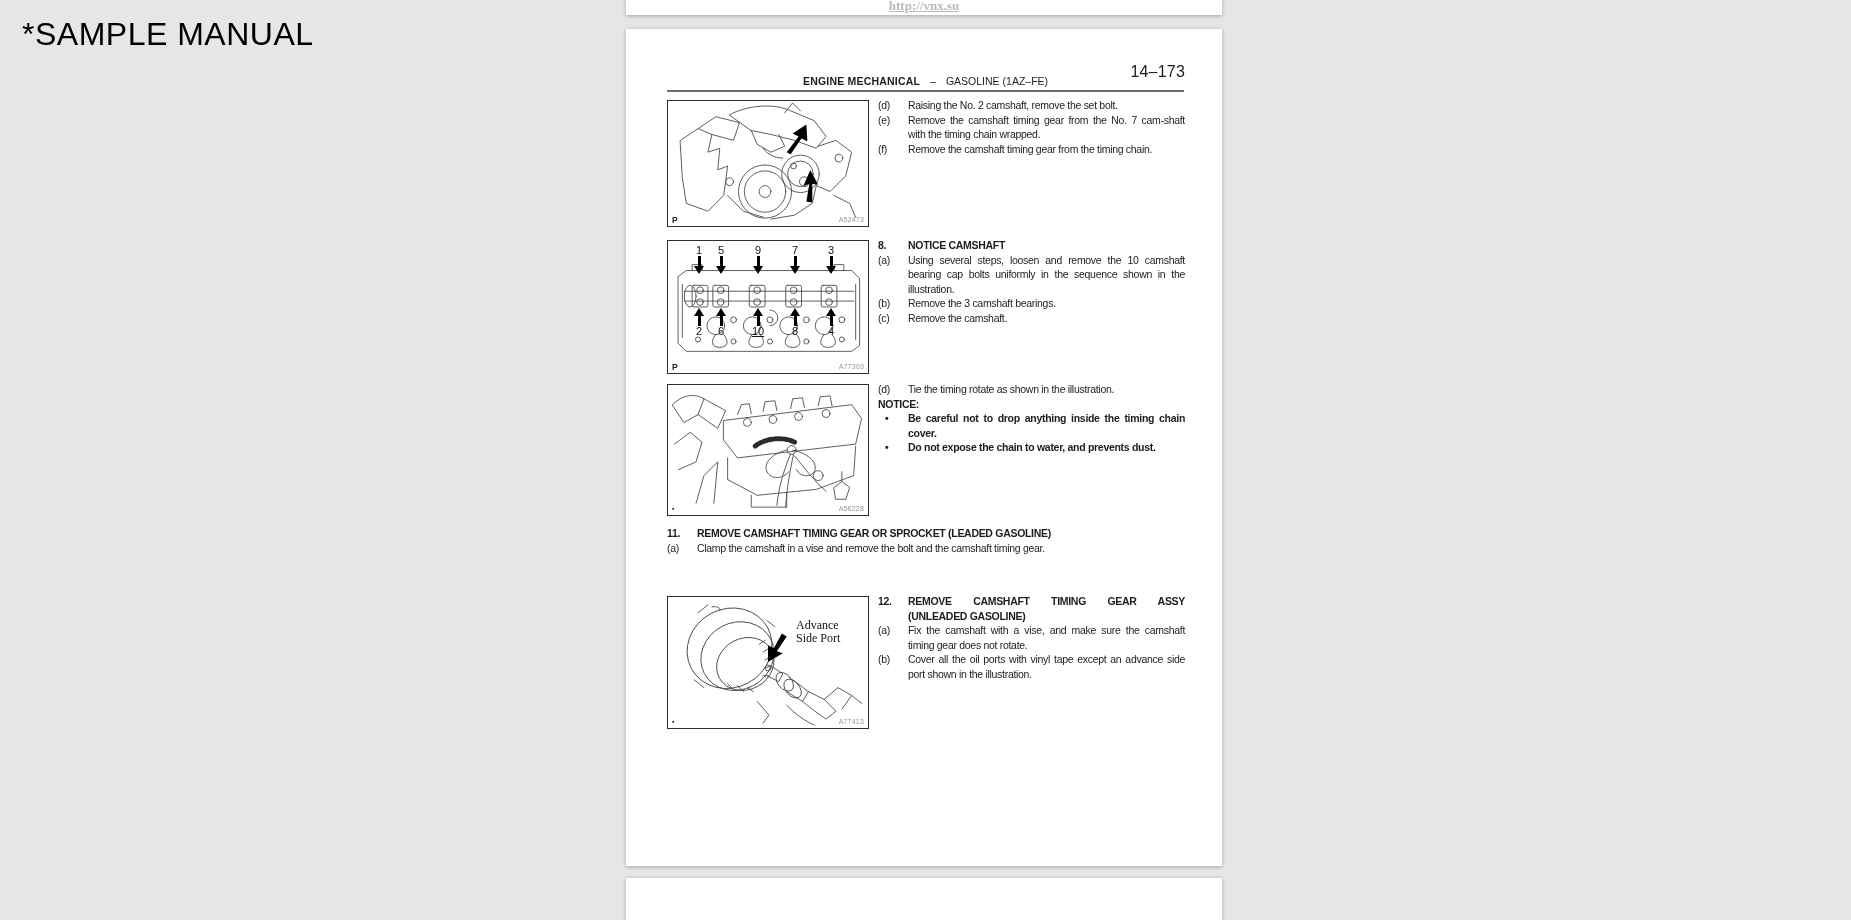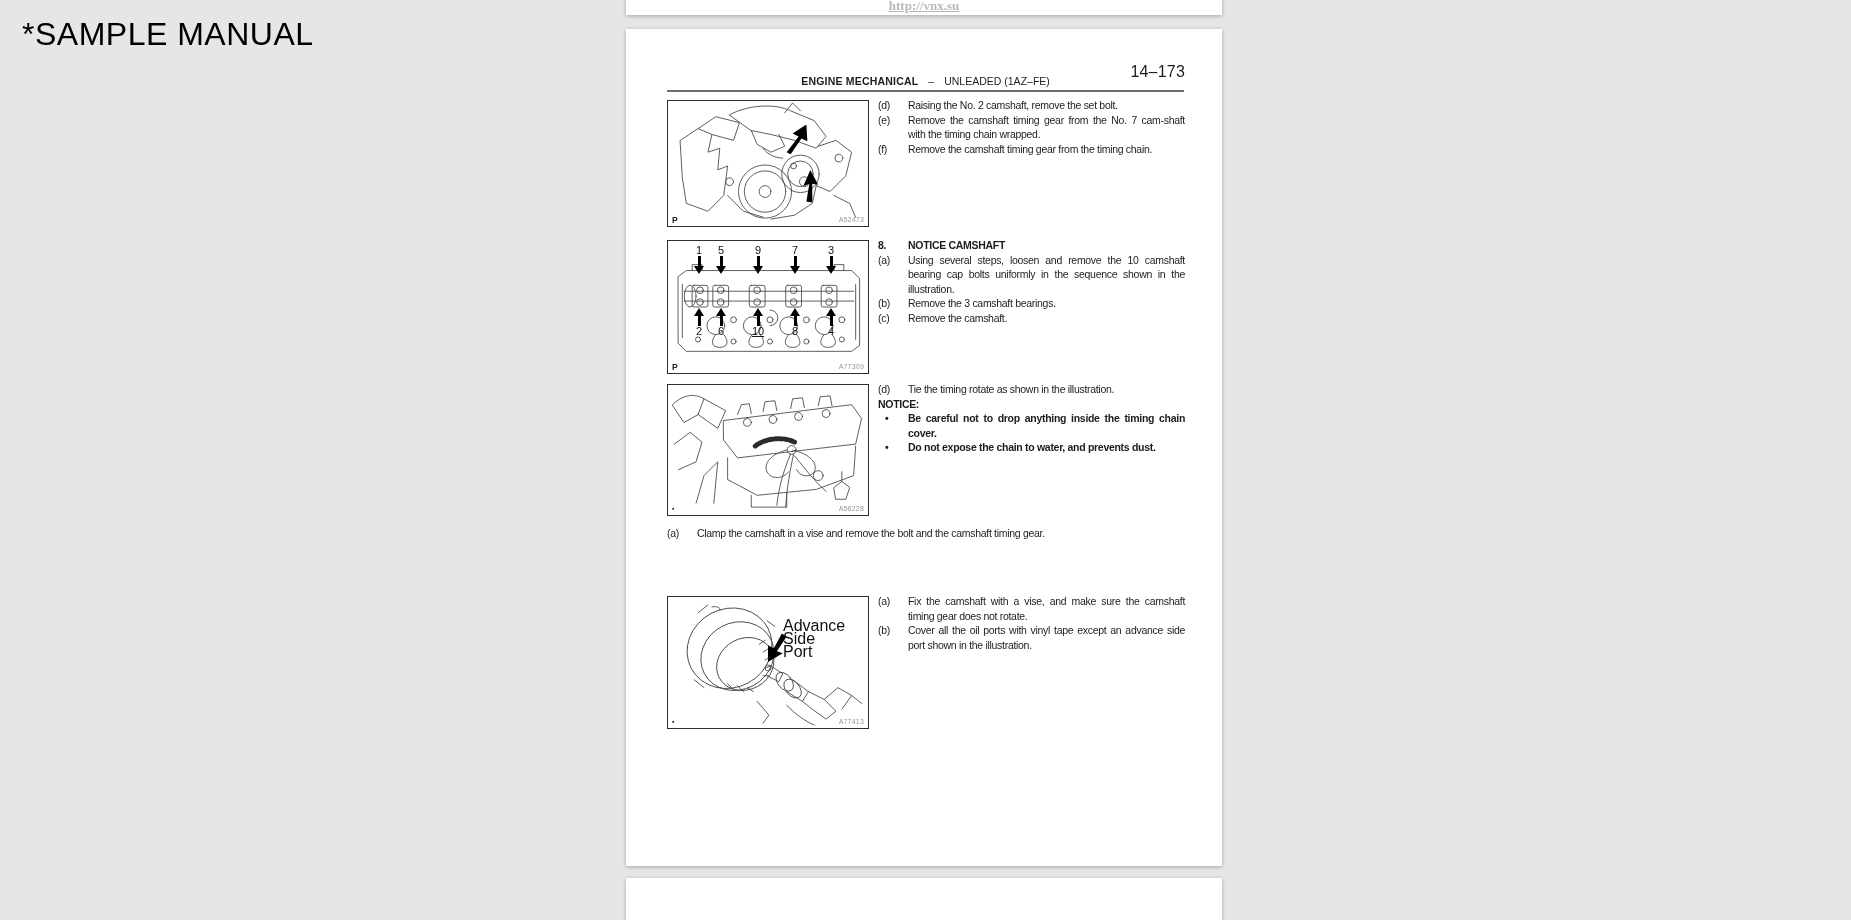--- a/index.html
+++ b/index.html
@@ -58,22 +58,22 @@
   .seq .n { display:block; font-size:11px; color:#111; line-height:11px; }
   .arr { position:relative; width:18px; height:19px; }
   .arr .stem { position:absolute; left:7.5px; width:3px; height:11px; background:#000; }
   .arr .head { position:absolute; left:3.5px; width:0; height:0;
                border-left:5.5px solid transparent; border-right:5.5px solid transparent; }
   .arr-down .stem { top:0; }
   .arr-down .head { top:10px; border-top:8px solid #000; }
   .arr-up .stem { bottom:0; }
   .arr-up .head { bottom:10px; border-bottom:8px solid #000; }
   .callout {
-    position:absolute; left:115px; top:22px; width:62px;
-    font-size:16px; line-height:13px; color:#111;
+    position:absolute; left:128px; top:22px; width:62px;
+    font-size:12px; line-height:13px; color:#111;font-family:Liberation Serif, serif;
   }
   
   .txt {
     position:absolute; left:252px; width:307px;
     font-size:10.5px; line-height:14.5px; letter-spacing:-.3px;
     text-align:justify; color:#1c1c1c;
   }
   .full { left:41px; width:517px; }
   .row { display:grid; grid-template-columns:30px 1fr; }
   .row .lbl { text-align:left; }
@@ -96,21 +96,21 @@
 
   <div class="sheet sheet-top">
     <div class="watermark">http://vnx.su</div>
   </div>
 
   <div class="sheet sheet-main">
 
     <div class="pagenum">14–173</div>
 
     <div class="hdr">
-      <b>ENGINE MECHANICAL</b><span class="sep">–</span><span>UNLEADED (1AZ–FE)</span>
+      <b>ENGINE MECHANICAL</b><span class="sep">–</span><span>GASOLINE (1AZ–FE)</span>
     </div>
 
     <div class="fig" style="top:71px; height:127px;">
       <svg class="lineart" viewBox="0 0 202 127">
         <path d="M12 40 L30 28 L44 34 L40 52 L52 48 L50 70 L60 66 L56 96 L40 112 L18 104 L14 78 Z"></path>
         <path d="M30 28 L48 16 L72 22 L66 40 L44 34"></path>
         <path d="M62 14 C80 4 108 2 124 10 L148 20 L160 36 L150 48 L128 40 L104 34 L84 30 Z"></path>
         <path d="M84 30 L90 44 L104 52 L118 46 L112 34"></path>
         <circle cx="98" cy="92" r="27"></circle>
         <circle cx="98" cy="92" r="21"></circle>
@@ -331,20 +331,24 @@
         <span class="bold">Be careful not to drop anything inside the timing chain cover.</span>
       </div>
       <div class="row bullet">
         <span class="lbl bold">•</span>
         <span class="bold">Do not expose the chain to water, and prevents dust.</span>
       </div>
     </div>
 
     <div class="txt full" style="top:497px;">
       <div class="row">
+        <span class="lbl bold">11.</span>
+        <span class="bold">REMOVE CAMSHAFT TIMING GEAR OR SPROCKET (LEADED GASOLINE)</span>
+      </div>
+      <div class="row">
         <span class="lbl">(a)</span>
         <span>Clamp the camshaft in a vise and remove the bolt and the camshaft timing gear.</span>
       </div>
     </div>
 
     <div class="fig" style="top:567px; height:133px;">
       <svg class="lineart" viewBox="0 0 202 133">
         <ellipse cx="62" cy="52" rx="44" ry="40" transform="rotate(-28 62 52)"></ellipse>
         <ellipse cx="70" cy="60" rx="38" ry="34" transform="rotate(-28 70 60)"></ellipse>
         <ellipse cx="78" cy="68" rx="30" ry="26" transform="rotate(-28 78 68)"></ellipse>
@@ -366,20 +370,27 @@
         <path d="M90 106 L102 120 L96 128"></path>
         <path class="solid" d="M100 64 L110 49 L104 47 L119 38 L119 55 L113 52 L105 67 Z" transform="rotate(180 110 52)"></path>
       </svg>
       <div class="callout">Advance Side Port</div>
       <span class="fig-corner sq">▪</span>
       <span class="fig-code">A77413</span>
     </div>
 
     <div class="txt" style="top:565px;">
       <div class="row">
+        <span class="lbl bold">12.</span>
+        <span class="bold">
+            <span class="j-line" style="display:block;">REMOVE CAMSHAFT TIMING GEAR ASSY</span>
+            <span style="display:block; text-align:left;">(UNLEADED GASOLINE)</span>
+          </span>
+      </div>
+      <div class="row">
         <span class="lbl">(a)</span>
         <span>Fix the camshaft with a vise, and make sure the camshaft timing gear does not rotate.</span>
       </div>
       <div class="row">
         <span class="lbl">(b)</span>
         <span>Cover all the oil ports with vinyl tape except an advance side port shown in the illustration.</span>
       </div>
     </div>
 
   </div>

